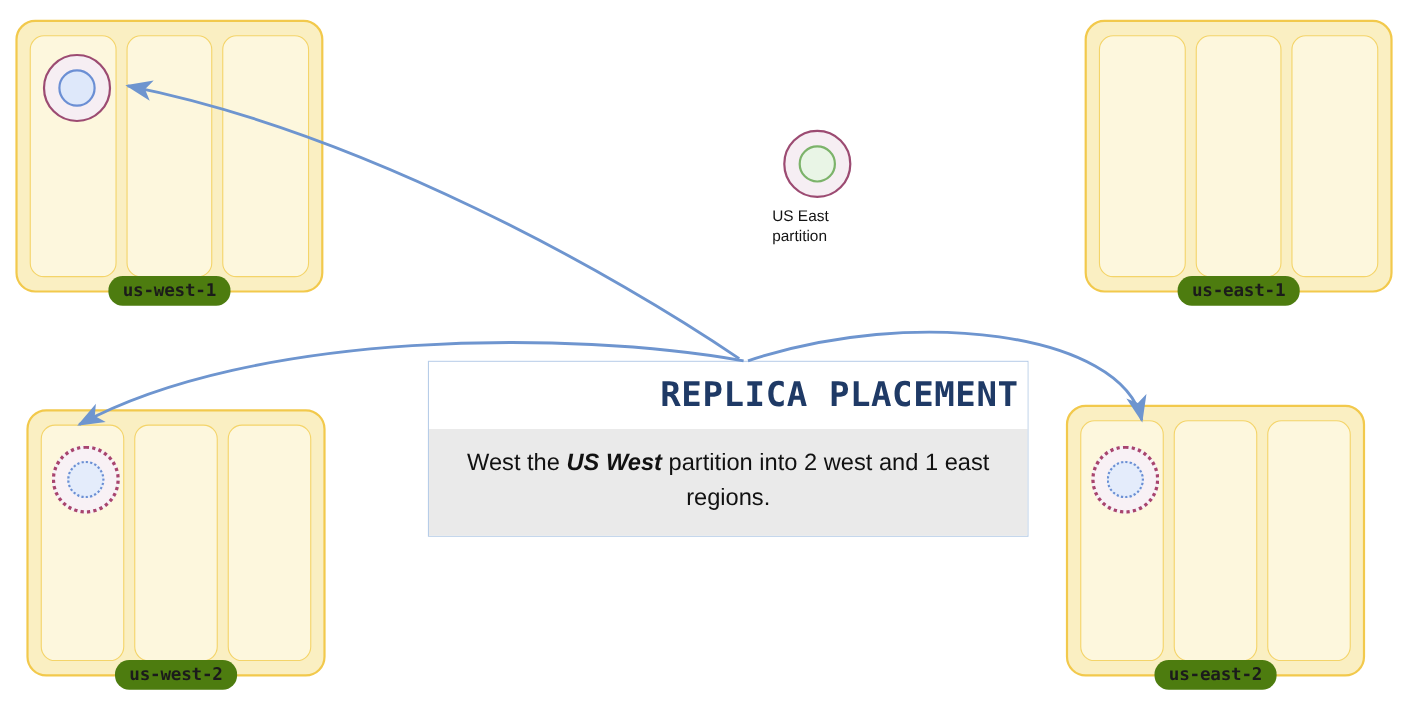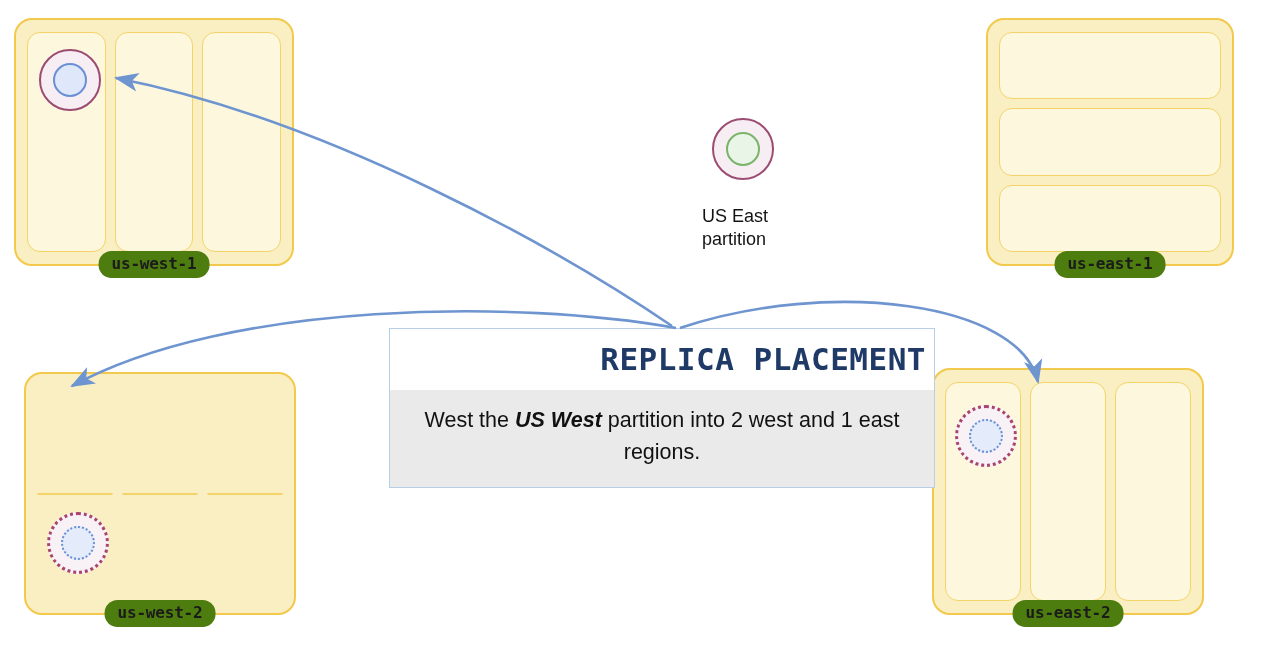--- a/index.html
+++ b/index.html
@@ -104,23 +104,23 @@
     left: 700px;
     top: 118px;
     width: 150px;
   }
   #legend .legend-swatch {
     position: relative;
     left: 12px;
     top: 0;
   }
   #legend .legend-text {
-    margin-top: 25px;
+    margin-top: 8px;
     margin-left: 2px;
-    font-size: 18px;
+    font-size: 14px;
     line-height: 1.25;
     color: #131313;
   }
 
   
   #callout {
     position: absolute;
     left: 389px;
     top: 328px;
     width: 546px;
@@ -170,39 +170,39 @@
     <div class="zone">
       <div class="replica" style="left:11px; top:16px;">
         <div class="core"></div>
       </div>
     </div>
     <div class="zone"></div>
     <div class="zone"></div>
     <div class="region-label">us-west-1</div>
   </div>
 
-  <div class="region" style="left:986px; top:18px; width:248px; height:248px;flex-direction:column;">
+  <div class="region" style="left:986px; top:18px; width:280px; height:248px;">
     <div class="zone"></div>
     <div class="zone"></div>
     <div class="zone"></div>
     <div class="region-label">us-east-1</div>
   </div>
 
-  <div class="region" style="left:24px; top:372px; width:272px; height:243px;align-items:center;">
+  <div class="region" style="left:24px; top:372px; width:272px; height:243px;">
     <div class="zone">
       <div class="replica pending" style="left:9px; top:18px;">
         <div class="core"></div>
       </div>
     </div>
     <div class="zone"></div>
     <div class="zone"></div>
     <div class="region-label">us-west-2</div>
   </div>
 
-  <div class="region" style="left:932px; top:368px; width:272px; height:247px;">
+  <div class="region" style="left:969px; top:368px; width:272px; height:247px;">
     <div class="zone">
       <div class="replica pending" style="left:9px; top:22px;">
         <div class="core"></div>
       </div>
     </div>
     <div class="zone"></div>
     <div class="zone"></div>
     <div class="region-label">us-east-2</div>
   </div>
 

